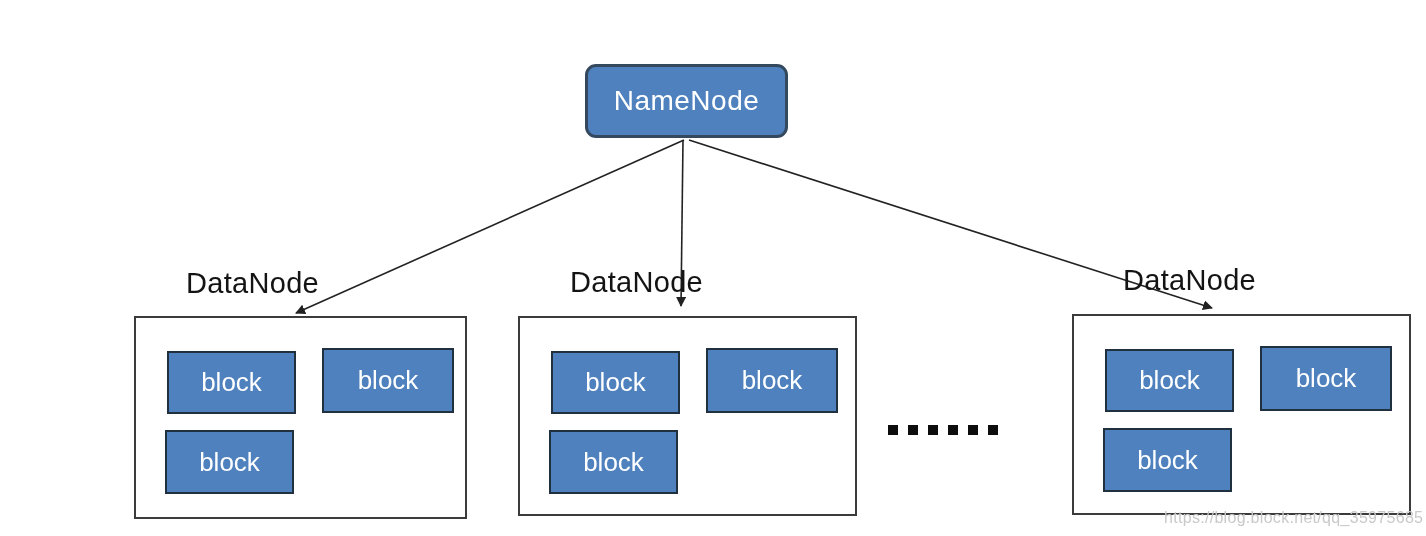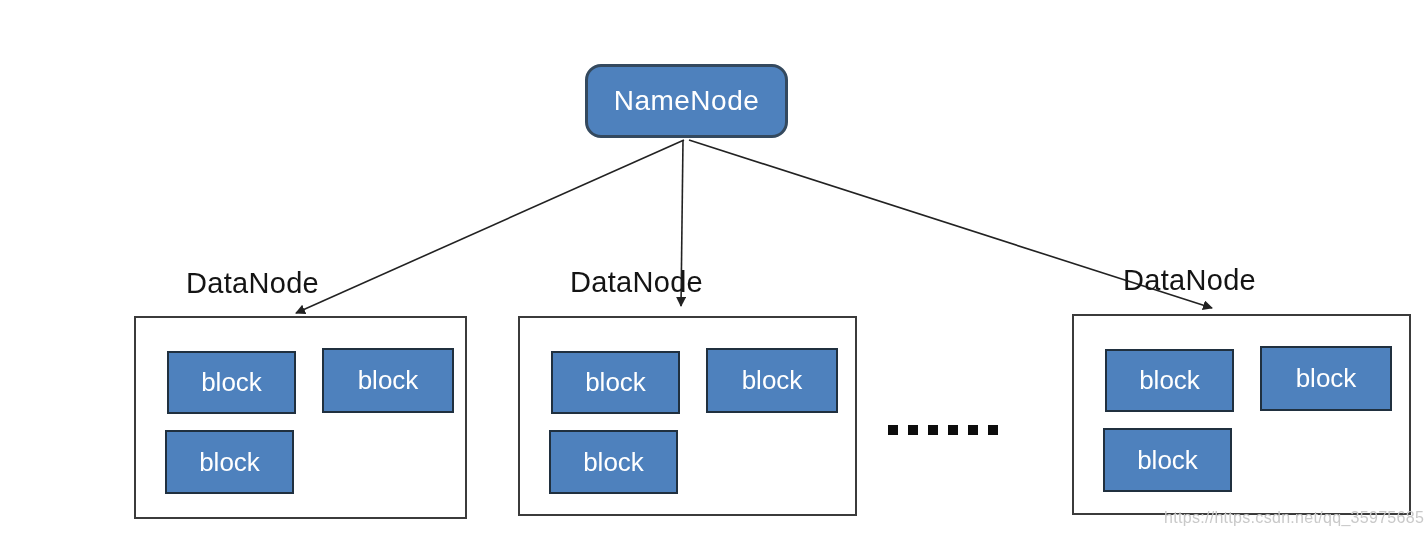--- a/index.html
+++ b/index.html
@@ -19,21 +19,21 @@
     width:1426px;height:536px;
     background:var(--page_bg);
     overflow:hidden;
     font-family:"Liberation Sans","DejaVu Sans",sans-serif;
   }
   .arrows{position:absolute;left:0;top:0;width:1426px;height:536px;z-index:1;pointer-events:none;}
   .namenode{
     position:absolute;left:585px;top:64px;width:203px;height:74px;
     background:var(--node_fill);
     border:3px solid var(--node_border);
-    border-radius:16px;
+    border-radius:11px;
     box-sizing:border-box;
     display:flex;align-items:center;justify-content:center;
     z-index:2;
   }
   .namenode span{color:var(--node_text);font-size:28px;letter-spacing:0.5px;}
   .dn-label{
     position:absolute;z-index:2;
     color:var(--label);font-size:29px;letter-spacing:0.3px;
     white-space:nowrap;
   }
@@ -116,15 +116,15 @@
 
   <div class="ellipsis" aria-label="......">
       <div class="dot"></div>
       <div class="dot"></div>
       <div class="dot"></div>
       <div class="dot"></div>
       <div class="dot"></div>
       <div class="dot"></div>
     </div>
 
-  <div class="watermark">https://https.csdn.net/qq_35975685</div>
+  <div class="watermark">https://blog.block.net/qq_35975685</div>
 
 </div>
 
 </body></html>

